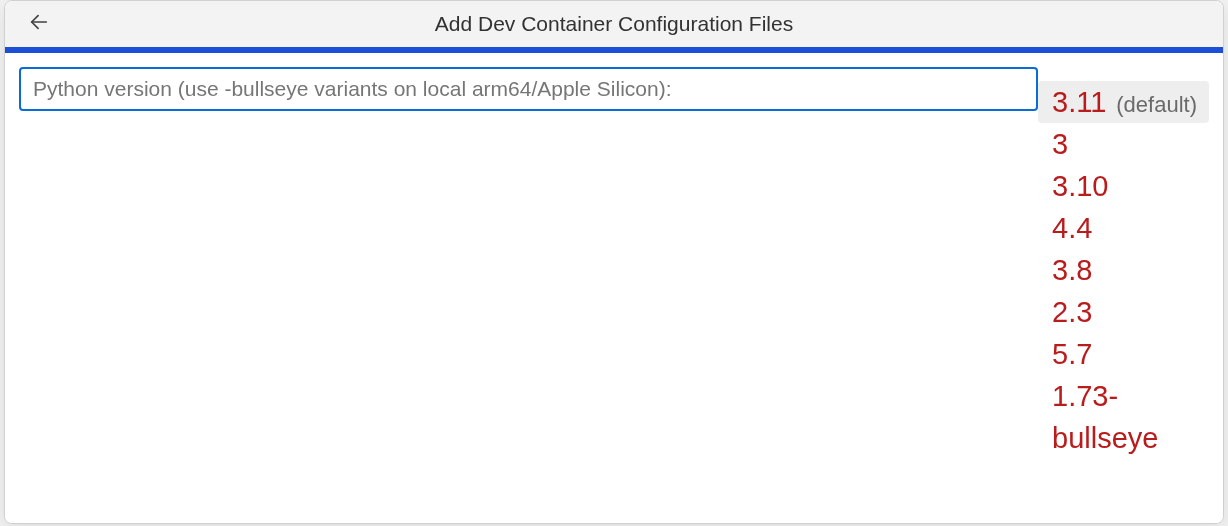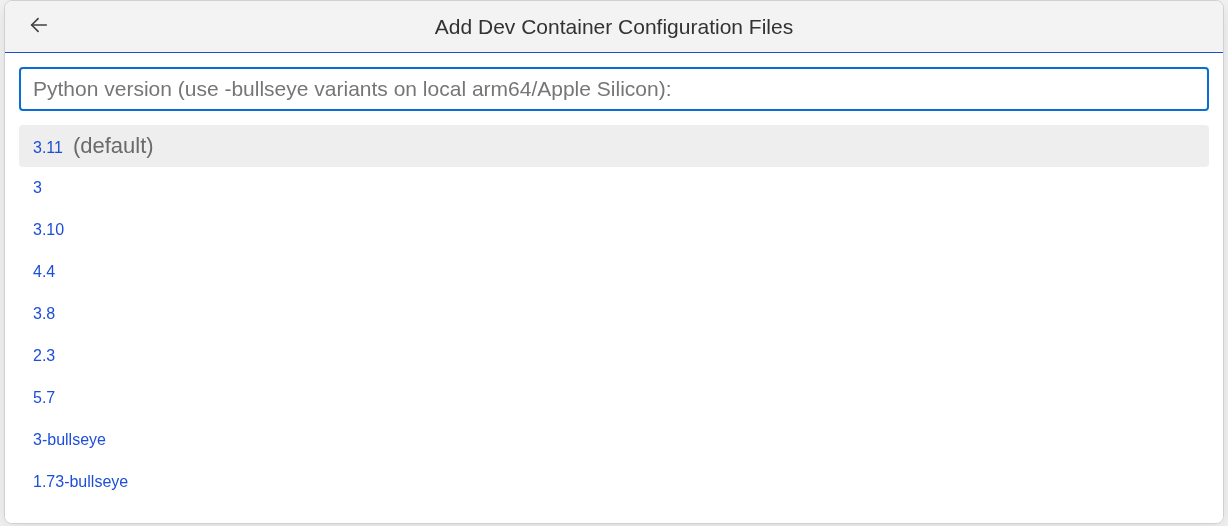--- a/index.html
+++ b/index.html
@@ -22,21 +22,21 @@
       margin: 0 4px;
       height: 524px;
       overflow: hidden;
       display: flex;
       flex-direction: column;
     }
     .header {
       display: flex;
       align-items: center;
       background: #f3f3f3;
-      border-bottom: 1px solid #1d4ed8;
+      border-bottom: 6px solid #1d4ed8;
       height: 52px;
       padding: 0 20px;
       position: relative;
     }
     .back-button {
       position: absolute;
       left: 20px;
       display: flex;
       align-items: center;
       justify-content: center;
@@ -49,21 +49,21 @@
       flex: 1;
       text-align: center;
       font-size: 21px;
       font-weight: 500;
       color: #323232;
     }
     .body {
       padding: 14px 14px 0 14px;
       background: #ffffff;
       display: flex;
-      flex-direction: column;
+      flex-direction: row;
       flex: 1;
       overflow: hidden;
     }
     .search-input {
       width: 100%;
       height: 44px;
       border: 2px solid #0a6cd6;
       border-radius: 4px;
       background: #ffffff;
       font-size: 21px;
@@ -83,22 +83,22 @@
       align-items: baseline;
       height: 42px;
       padding: 0 14px;
       cursor: pointer;
       border-radius: 4px;
     }
     .list-item.selected {
       background: #eeeeee;
     }
     .item-label {
-      font-size: 16px;
-      color: #1d4ed8;
+      font-size: 29px;
+      color: #b91c1c;
       line-height: 42px;
     }
     .item-description {
       font-size: 22px;
       color: #6a6a6a;
       margin-left: 10px;
       line-height: 42px;
     }
   </style>
 </head>
@@ -135,20 +135,17 @@
         <div class="list-item">
           <span class="item-label">3.8</span>
         </div>
         <div class="list-item">
           <span class="item-label">2.3</span>
         </div>
         <div class="list-item">
           <span class="item-label">5.7</span>
         </div>
         <div class="list-item">
-          <span class="item-label">3-bullseye</span>
-        </div>
-        <div class="list-item">
           <span class="item-label">1.73-bullseye</span>
         </div>
       </div>
   </div>
 </div>
 
 </body></html>

